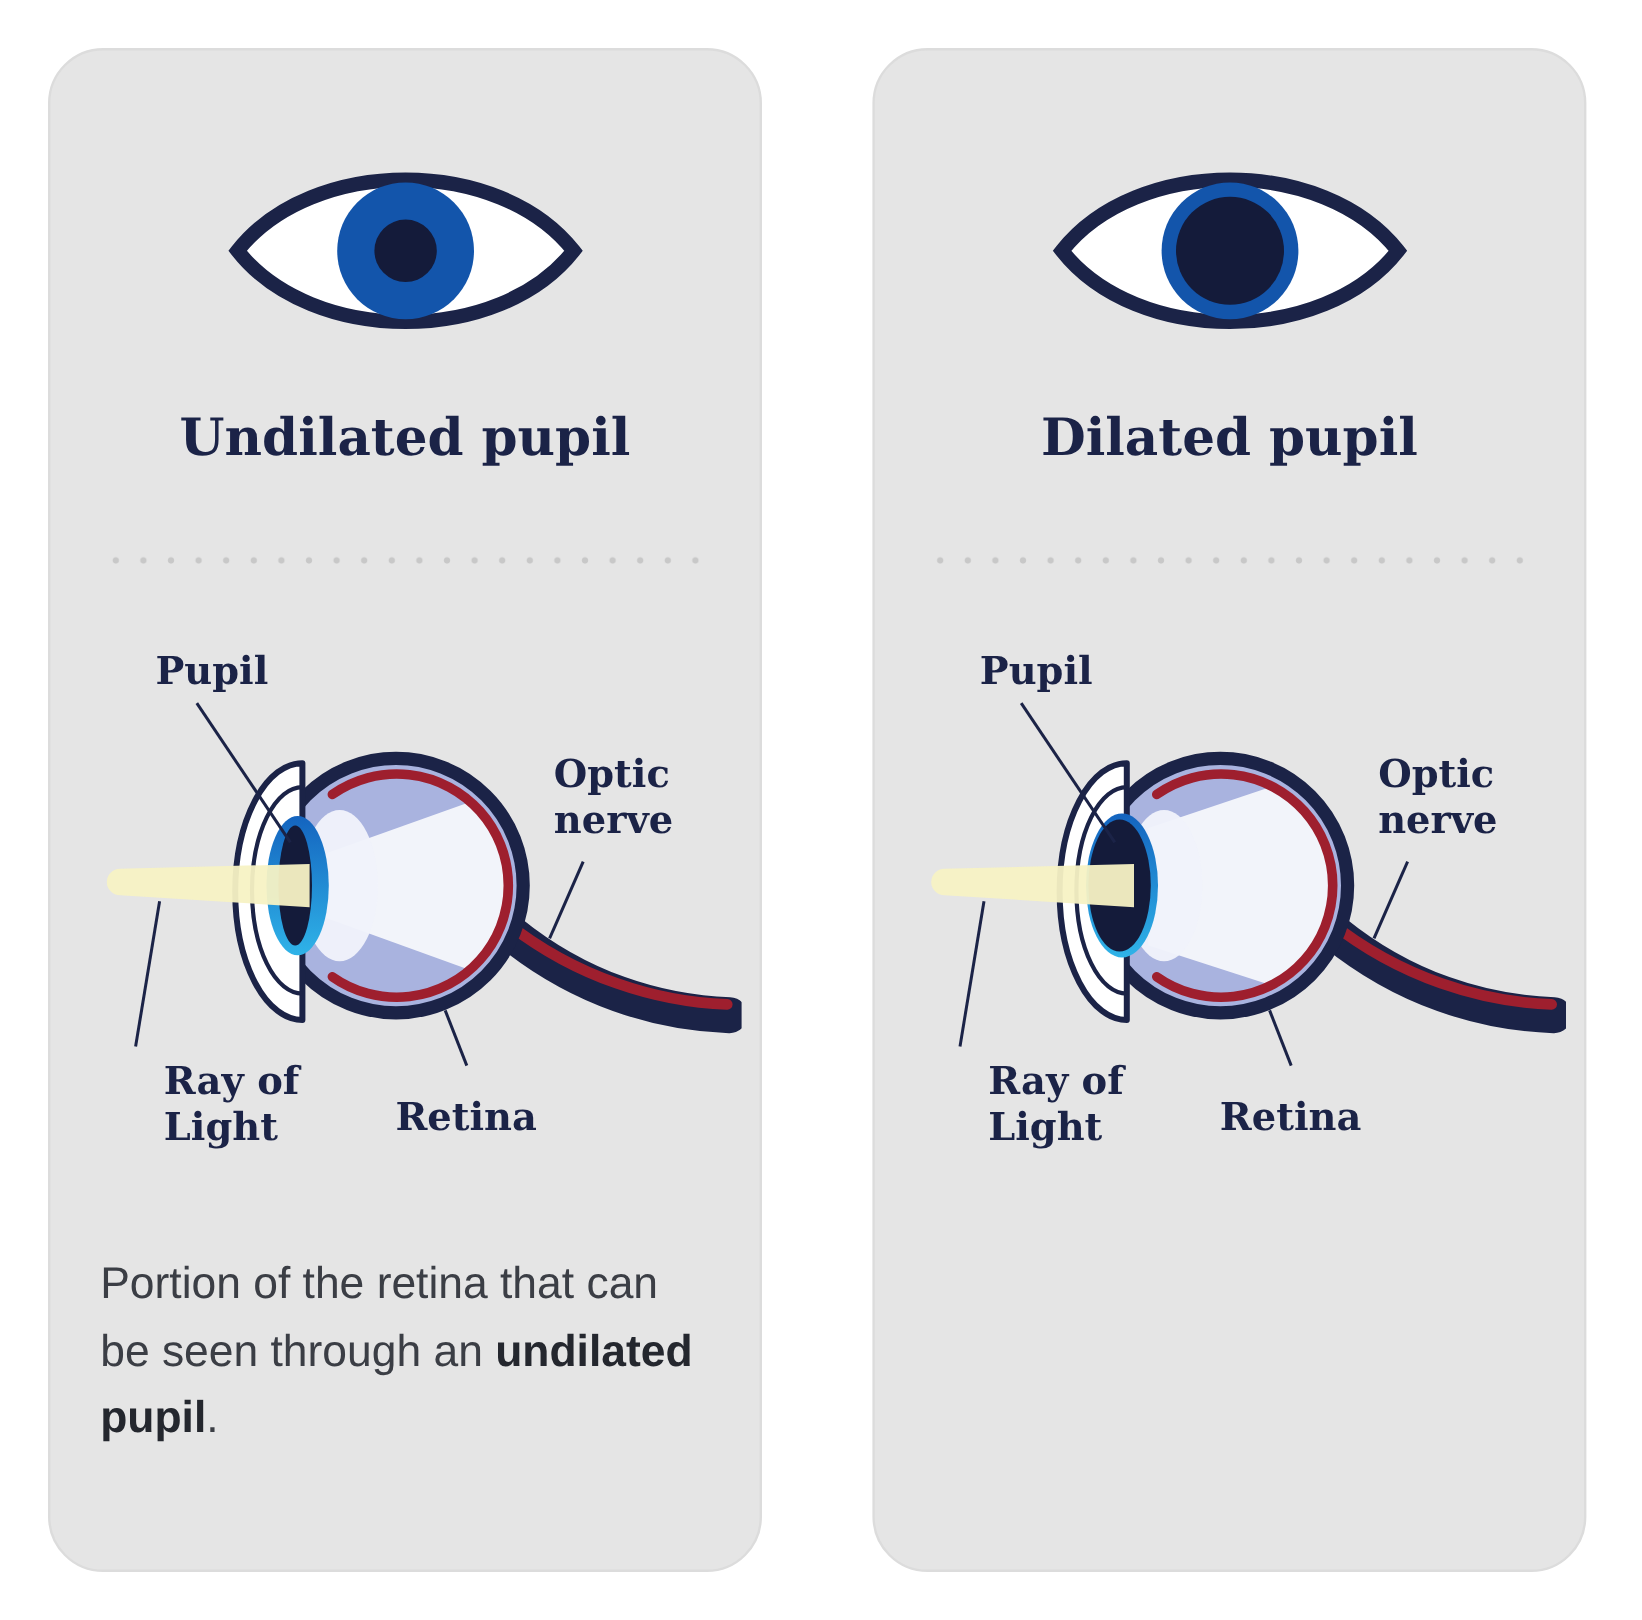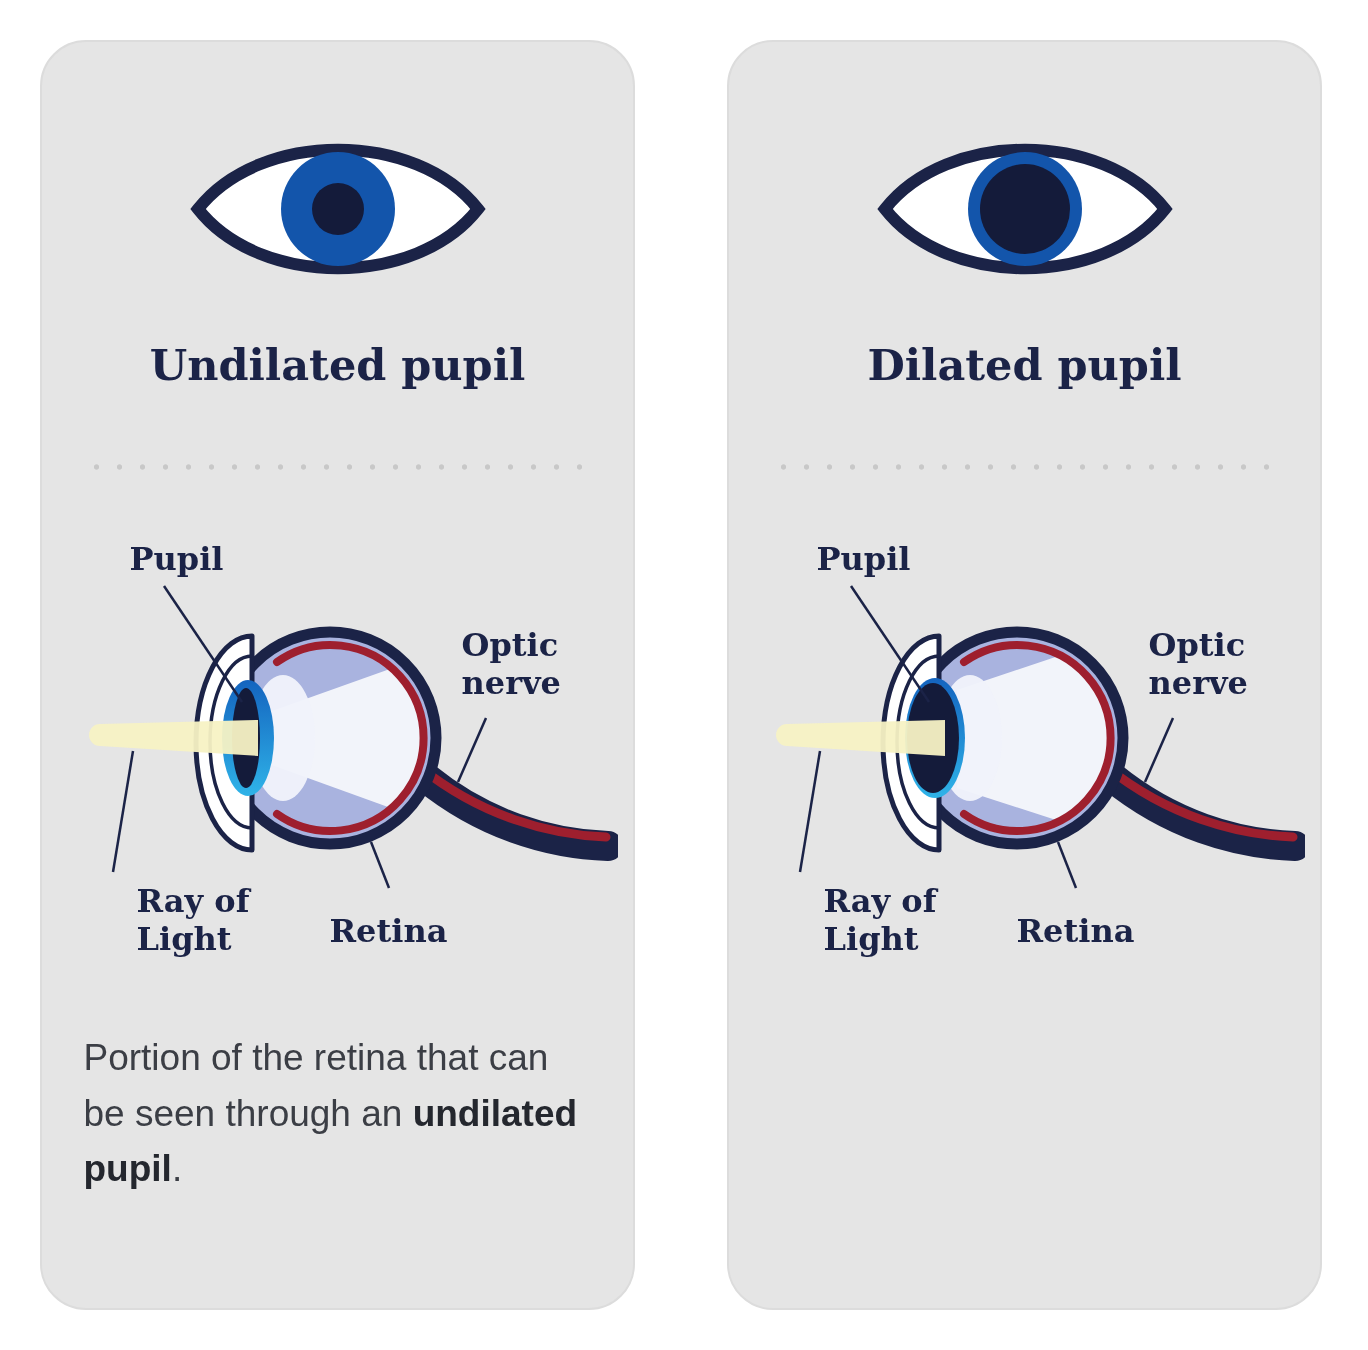--- a/index.html
+++ b/index.html
@@ -32,21 +32,21 @@
     position:absolute;
     font-family:"DejaVu Serif","Liberation Serif",serif;
     font-weight:700;font-size:32px;color:#1b2347;line-height:1.2;
     white-space:nowrap;
   }
   .label-pupil{left:72px;top:8px;}
   .label-optic{left:404px;top:94px;}
   .label-ray{left:56px;top:350px;margin-left:23px;}
   .label-retina{left:272px;top:380px;}
   .description{
-    width:508px;margin:26px auto 0;
+    width:508px;margin:38px auto 0;
     font-size:37px;line-height:1.5;color:#3b3e45;
   }
   .description b{font-weight:700;color:#24272e;}
 </style>
 </head>
 <body>
 
 <div class="wrap">
 
   <section class="card">

